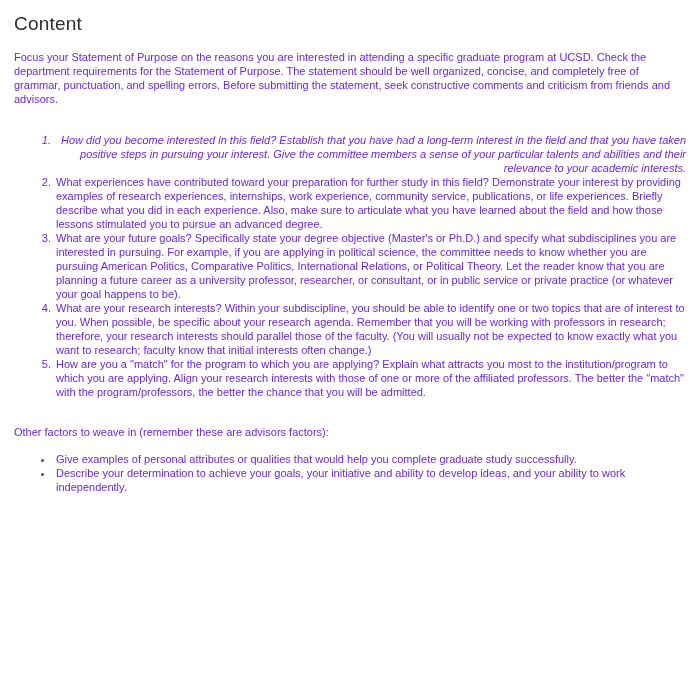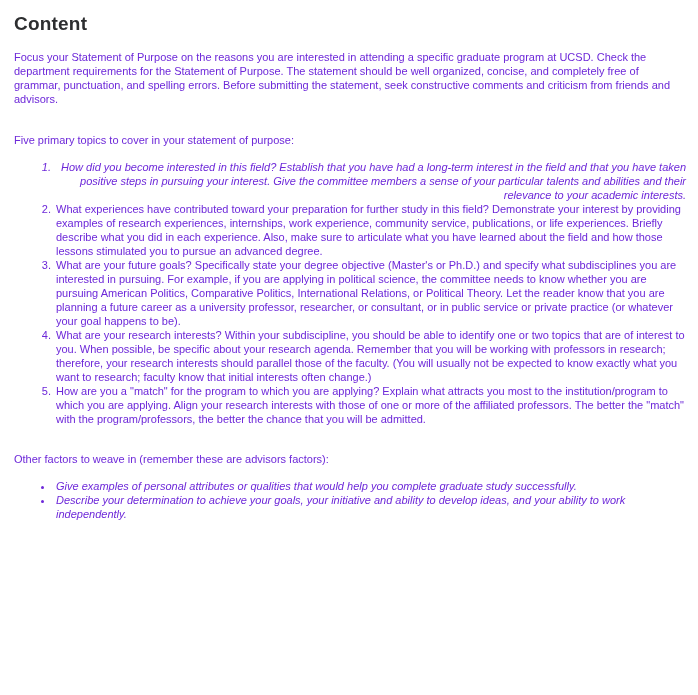--- a/index.html
+++ b/index.html
@@ -9,21 +9,21 @@
     font-family: "Liberation Sans", sans-serif;
   }
   .page {
     width: 698px;
     min-height: 695px;
     background: #ffffff;
     padding: 13px 12px 16px 14px;
   }
   h1.page-title {
     font-size: 19px;
-    font-weight: 700;
+    font-weight: 400;
     color: #2d2e30;
     letter-spacing: 0.2px;
     margin: 0 0 15px 0;
   }
   .body-text {
     font-size: 11px;
     line-height: 14px;
     color: #6d28d9;
   }
   p.intro {
@@ -45,33 +45,31 @@
     text-align: right;
   }
   ul.factors {
     margin: 0 0 6px 0;
     padding-left: 40px;
     list-style-type: disc;
   }
   ul.factors > li {
     padding-left: 2px;
     margin: 0;
-    font-style: italic;
   }
 </style>
 </head>
 <body>
 
 <div class="page">
 
   <h1 class="page-title">Content</h1>
 
   <p class="intro body-text">Focus your Statement of Purpose on the reasons you are interested in attending a specific graduate program at UCSD. Check the department requirements for the Statement of Purpose. The statement should be well organized, concise, and completely free of grammar, punctuation, and spelling errors. Before submitting the statement, seek constructive comments and criticism from friends and advisors.</p>
 
-  <p class="section-lead body-text">Five primary topics to cover in your statement of purpose:</p>
 
   <ol class="topics body-text">
     <li class="italic">How did you become interested in this field? Establish that you have had a long-term interest in the field and that you have taken positive steps in pursuing your interest. Give the committee members a sense of your particular talents and abilities and their relevance to your academic interests.</li>
     <li>What experiences have contributed toward your preparation for further study in this field? Demonstrate your interest by providing examples of research experiences, internships, work experience, community service, publications, or life experiences. Briefly describe what you did in each experience. Also, make sure to articulate what you have learned about the field and how those lessons stimulated you to pursue an advanced degree.</li>
     <li>What are your future goals? Specifically state your degree objective (Master's or Ph.D.) and specify what subdisciplines you are interested in pursuing. For example, if you are applying in political science, the committee needs to know whether you are pursuing American Politics, Comparative Politics, International Relations, or Political Theory. Let the reader know that you are planning a future career as a university professor, researcher, or consultant, or in public service or private practice (or whatever your goal happens to be).</li>
     <li>What are your research interests? Within your subdiscipline, you should be able to identify one or two topics that are of interest to you. When possible, be specific about your research agenda. Remember that you will be working with professors in research; therefore, your research interests should parallel those of the faculty. (You will usually not be expected to know exactly what you want to research; faculty know that initial interests often change.)</li>
     <li>How are you a "match" for the program to which you are applying? Explain what attracts you most to the institution/program to which you are applying. Align your research interests with those of one or more of the affiliated professors. The better the "match" with the program/professors, the better the chance that you will be admitted.</li>
   </ol>
 
   <p class="section-lead body-text">Other factors to weave in (remember these are advisors factors):</p>

